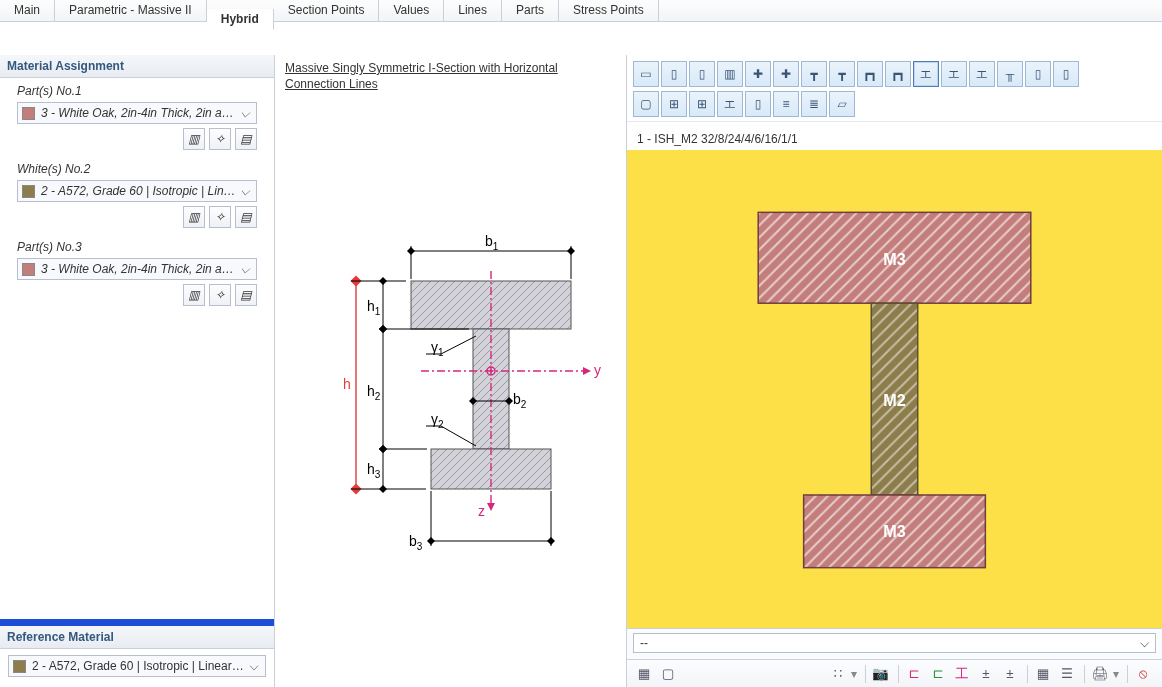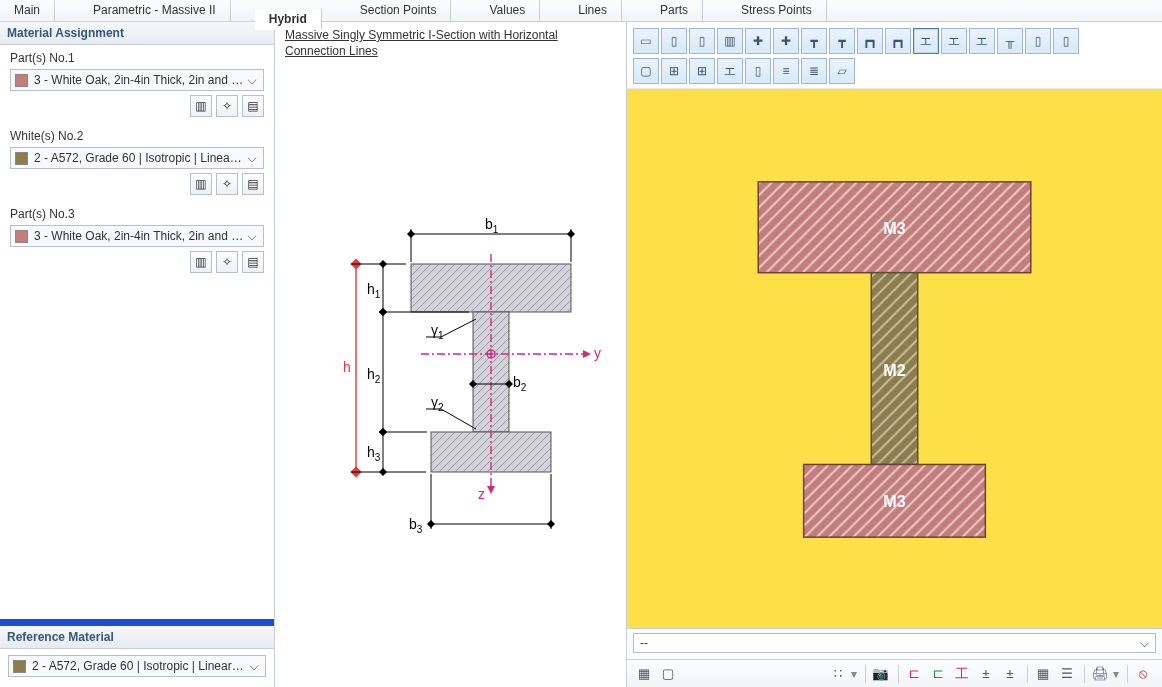--- a/index.html
+++ b/index.html
@@ -13,40 +13,40 @@
     overflow: hidden;
     display: flex;
     flex-direction: column;
   }
   
   .tabs {
     display: flex;
     border-bottom: 1px solid #c9d0da;
     height: 22px;
     background: linear-gradient(#fdfdfd,#f2f4f7);
-    gap: 24px;
   }
   .tab {
     padding: 3px 14px 0;
     border-right: 1px solid #c9d0da;
     cursor: pointer;
     color: #333;
   }
   .tab.active {
     background: #fff;
     border-bottom: 1px solid #fff;
     position: relative;
     top: 9px;
     font-weight: 700;
   }
   
   .content {
     flex: 1;
     display: flex;
     overflow: hidden;
+    margin-top: 33px;
   }
   .left-col {
     width: 275px;
     border-right: 1px solid #c9d0da;
     display: flex;
     flex-direction: column;
     padding: 0;
   }
   .mid-col {
     width: 352px;
@@ -64,22 +64,23 @@
   
   .panel-header {
     background: linear-gradient(#f5f7fa,#e8ecf2);
     border-bottom: 1px solid #c9d0da;
     padding: 4px 7px;
     font-weight: 600;
     color: #34597e;
   }
   .panel-area {
     flex: 1;
-    padding: 6px 10px;
+    padding: 6px 17px;
     overflow-y: auto;
+    font-style: italic;
   }
   .panel-bottom {
     border-top: 7px solid #1d4ed8;
   }
   
   .part-block { margin-bottom: 12px; }
   .part-label { margin-bottom: 4px; color: #333; }
   .mat-dropdown {
     display: flex;
     align-items: center;
@@ -359,20 +360,21 @@
       <div class="shape-btn">▢</div>
       <div class="shape-btn">⊞</div>
       <div class="shape-btn">⊞</div>
       <div class="shape-btn">エ</div>
       <div class="shape-btn">▯</div>
       <div class="shape-btn">≡</div>
       <div class="shape-btn">≣</div>
       <div class="shape-btn">▱</div>
     </div>
 
+    <div class="right-label">1 - ISH_M2 32/8/24/4/6/16/1/1</div>
 
     <div class="right-canvas">
       <svg width="100%" height="100%" viewBox="0 0 530 470">
         <defs>
           <pattern id="hatchRed" patternUnits="userSpaceOnUse" width="12" height="12">
             <rect width="12" height="12" fill="#c37e7c"></rect>
             <path d="M-3,3 l6,-6 M0,12 l12,-12 M9,15 l6,-6" stroke="#fff" stroke-opacity=".6" stroke-width="2"></path>
           </pattern>
           <pattern id="hatchOlive" patternUnits="userSpaceOnUse" width="12" height="12">
             <rect width="12" height="12" fill="#8c7d4b"></rect>

